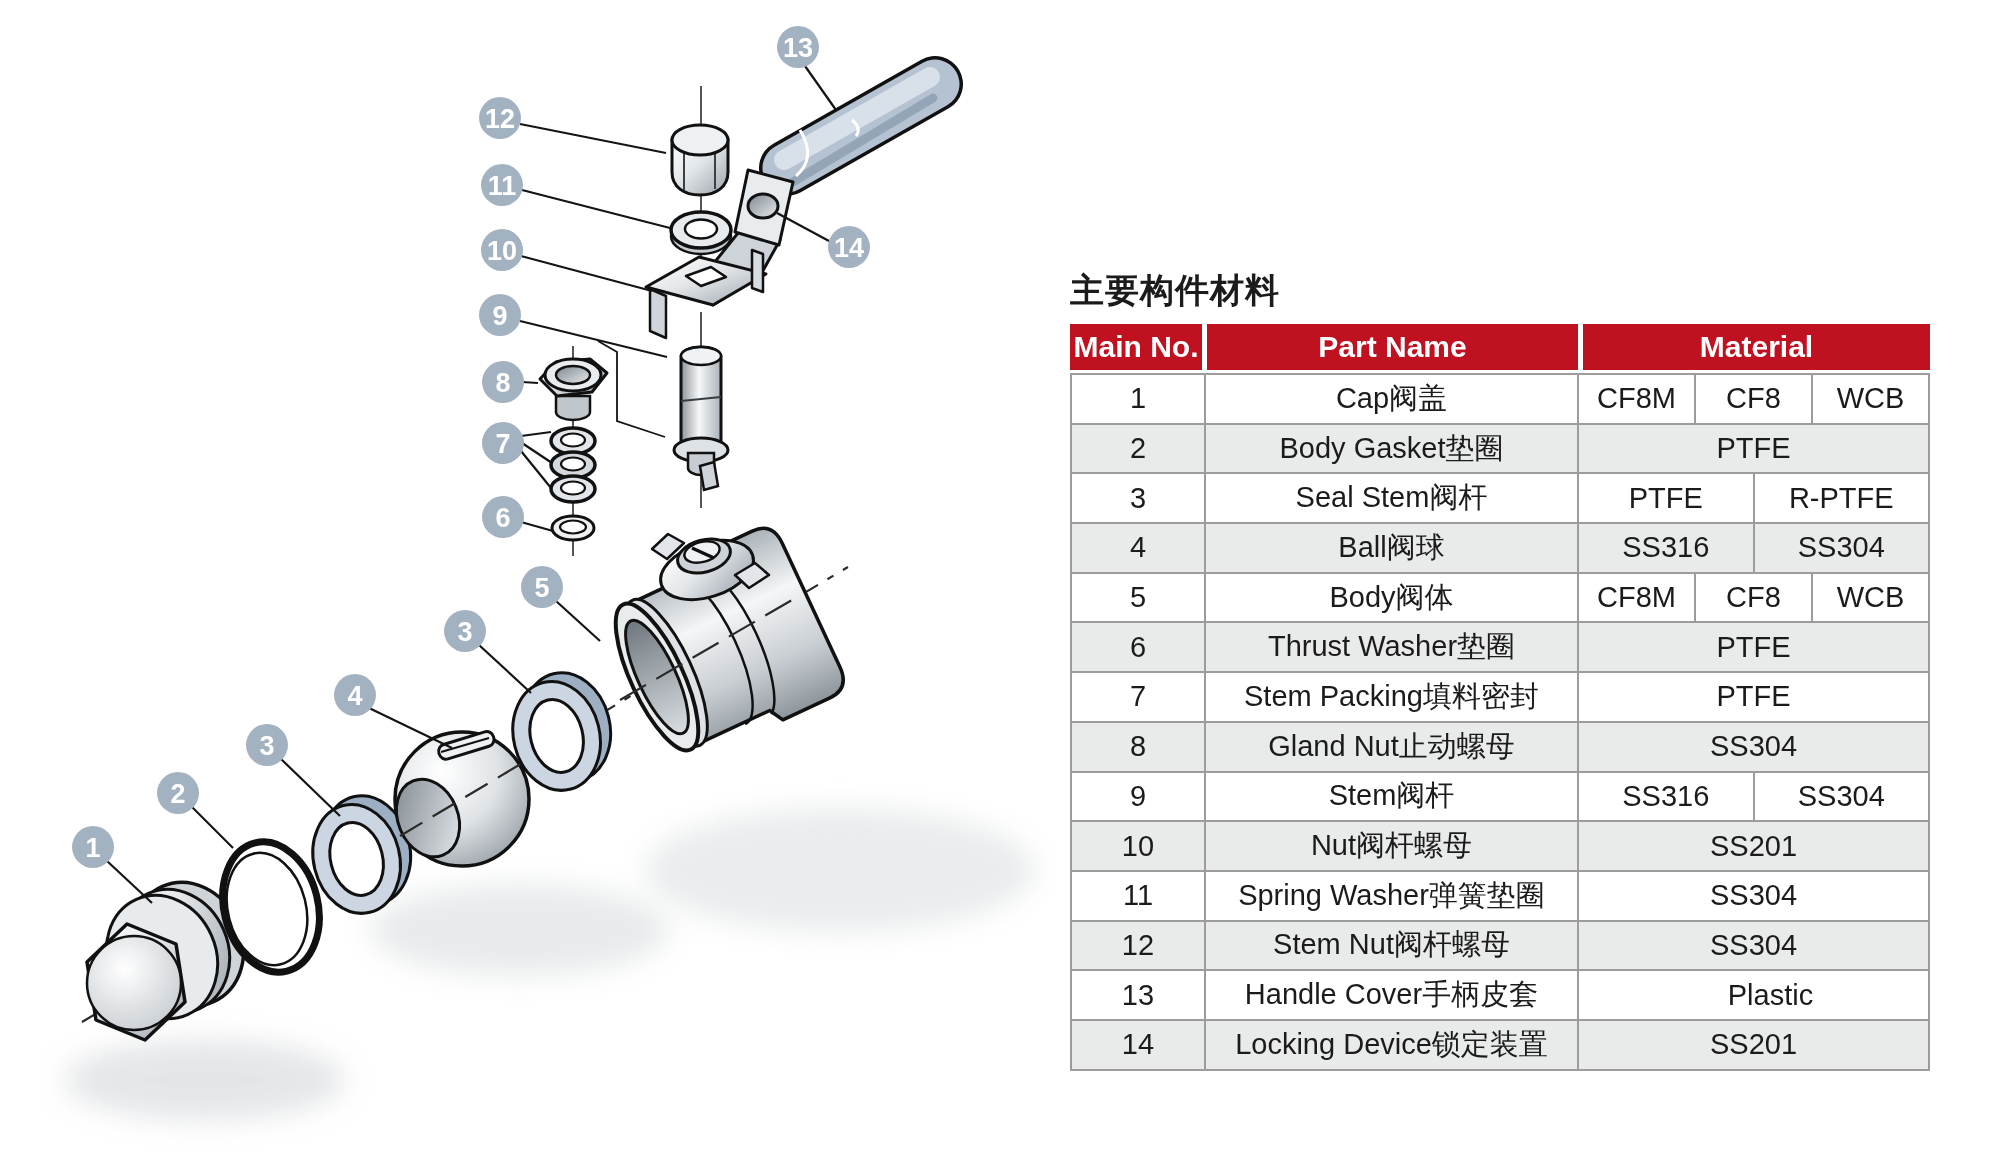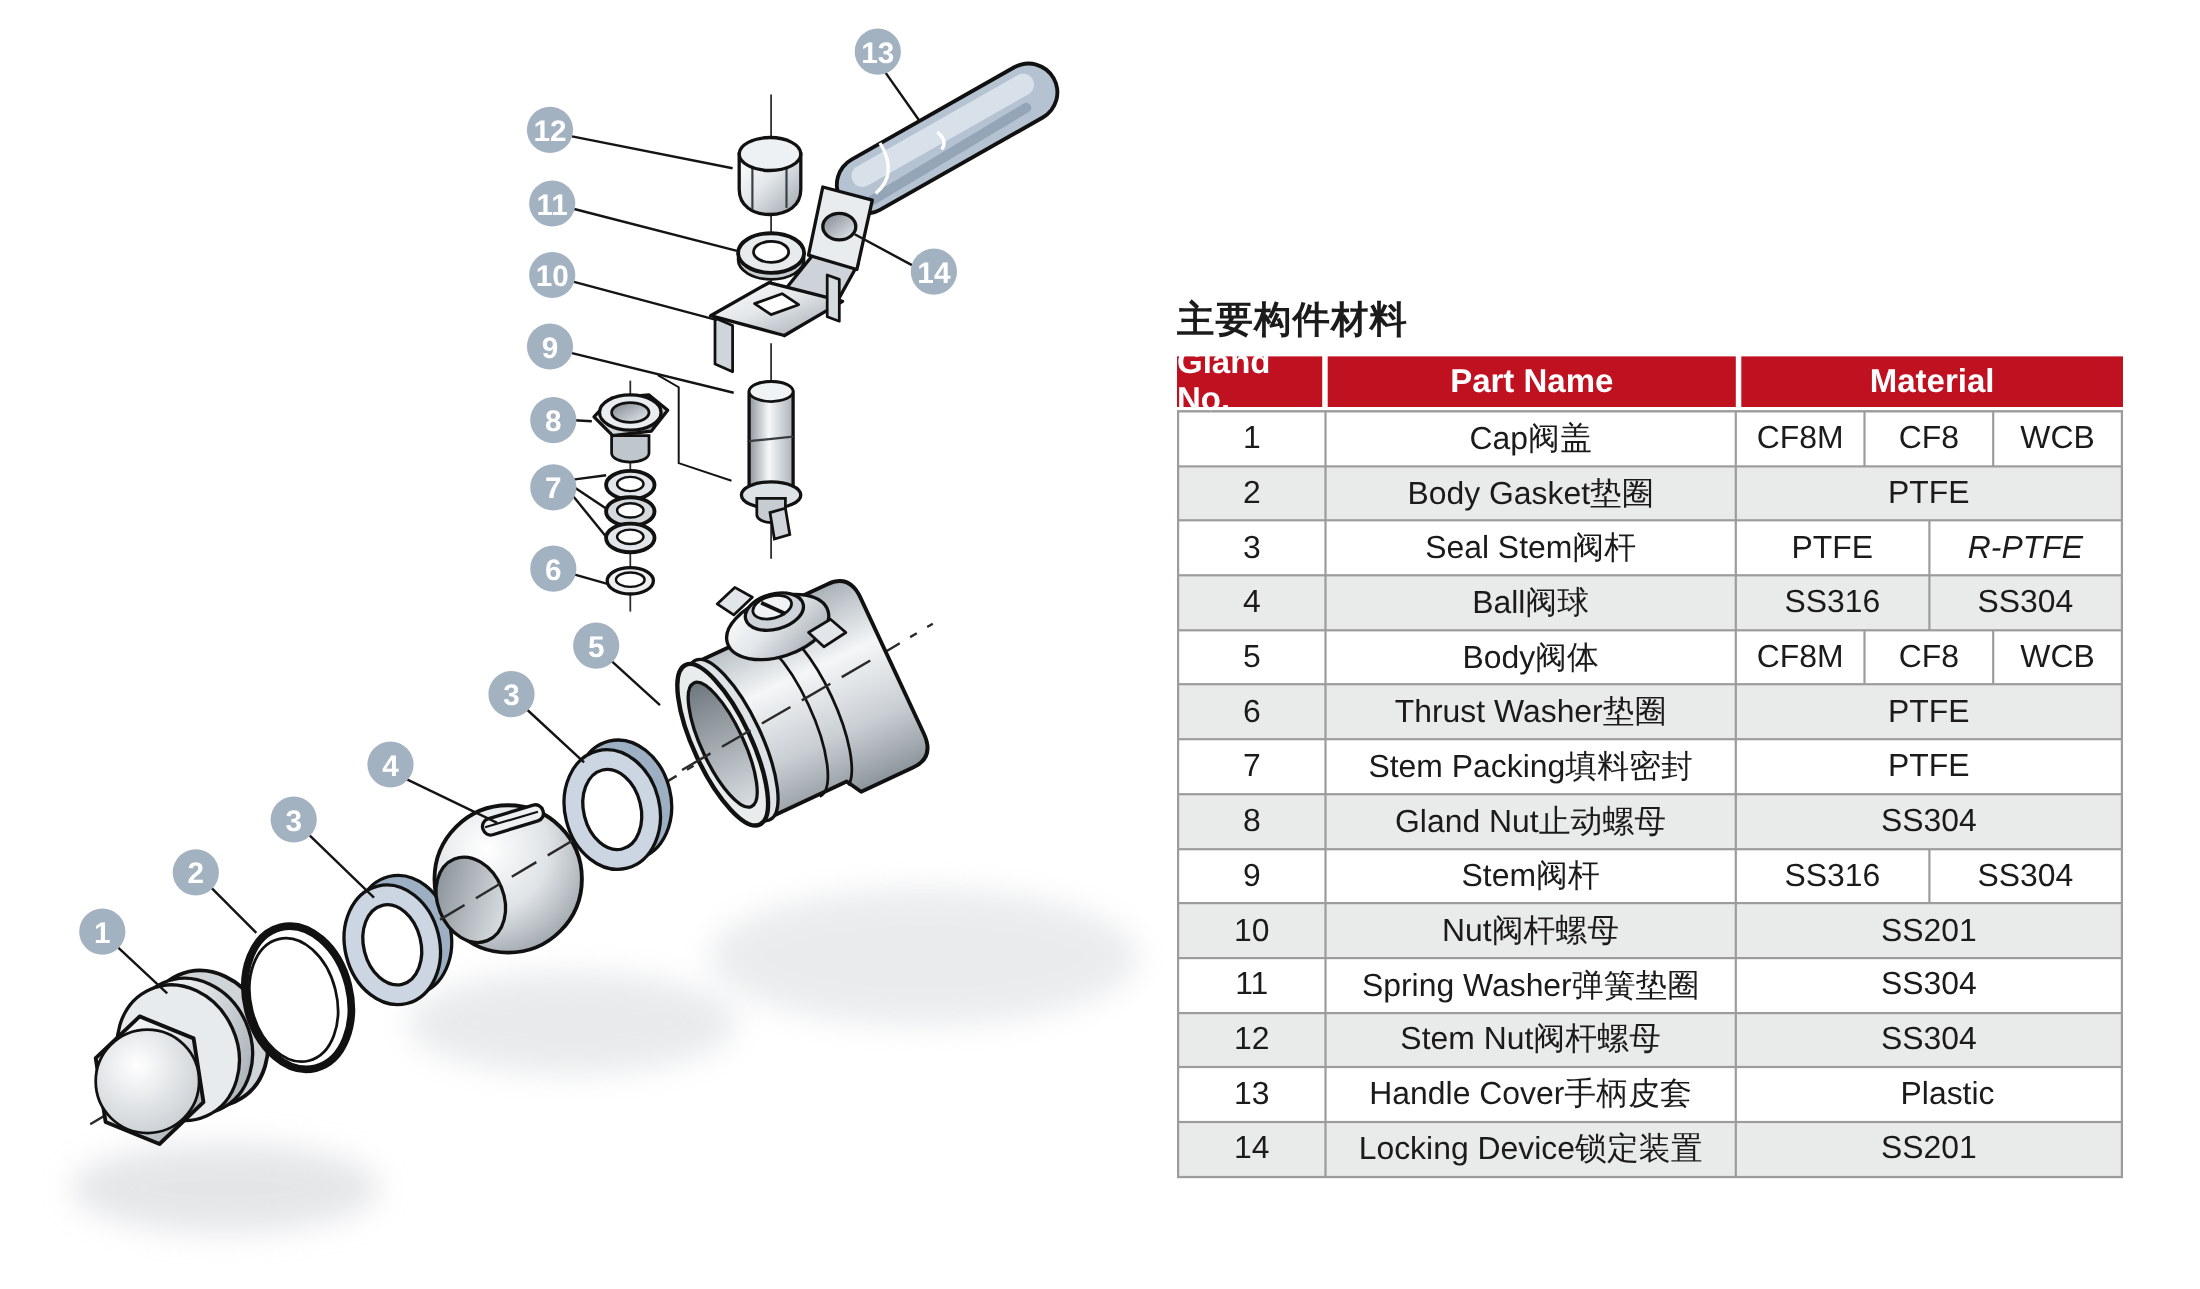--- a/index.html
+++ b/index.html
@@ -299,37 +299,37 @@
         </g>
       </g>
   </svg>
 
   <div id="table-panel">
     <div id="table-title">
       <span class="zh">主要构件材料</span>
     </div>
     <div id="mat-table">
       <div id="thead-grid">
-        <div class="th">Gland No.</div>
+        <div class="th">Main No.</div>
         <div class="th">Part Name</div>
         <div class="th">Material</div>
       </div>
       <div id="tbody-grid">
           <div class="cell">1</div>
           <div class="cell">Cap阀盖</div>
           <div class="cell" style="grid-column: span 2;">CF8M</div>
           <div class="cell" style="grid-column: span 2;">CF8</div>
           <div class="cell" style="grid-column: span 2;">WCB</div>
           <div class="cell alt">2</div>
           <div class="cell alt">Body Gasket垫圈</div>
           <div class="cell alt" style="grid-column: span 6;">PTFE</div>
           <div class="cell">3</div>
           <div class="cell">Seal Stem阀杆</div>
           <div class="cell" style="grid-column: span 3;">PTFE</div>
-          <div class="cell" style="grid-column: span 3; font-style: italic;">R-PTFE</div>
+          <div class="cell" style="grid-column: span 3;">R-PTFE</div>
           <div class="cell alt">4</div>
           <div class="cell alt">Ball阀球</div>
           <div class="cell alt" style="grid-column: span 3;">SS316</div>
           <div class="cell alt" style="grid-column: span 3;">SS304</div>
           <div class="cell">5</div>
           <div class="cell">Body阀体</div>
           <div class="cell" style="grid-column: span 2;">CF8M</div>
           <div class="cell" style="grid-column: span 2;">CF8</div>
           <div class="cell" style="grid-column: span 2;">WCB</div>
           <div class="cell alt">6</div>

